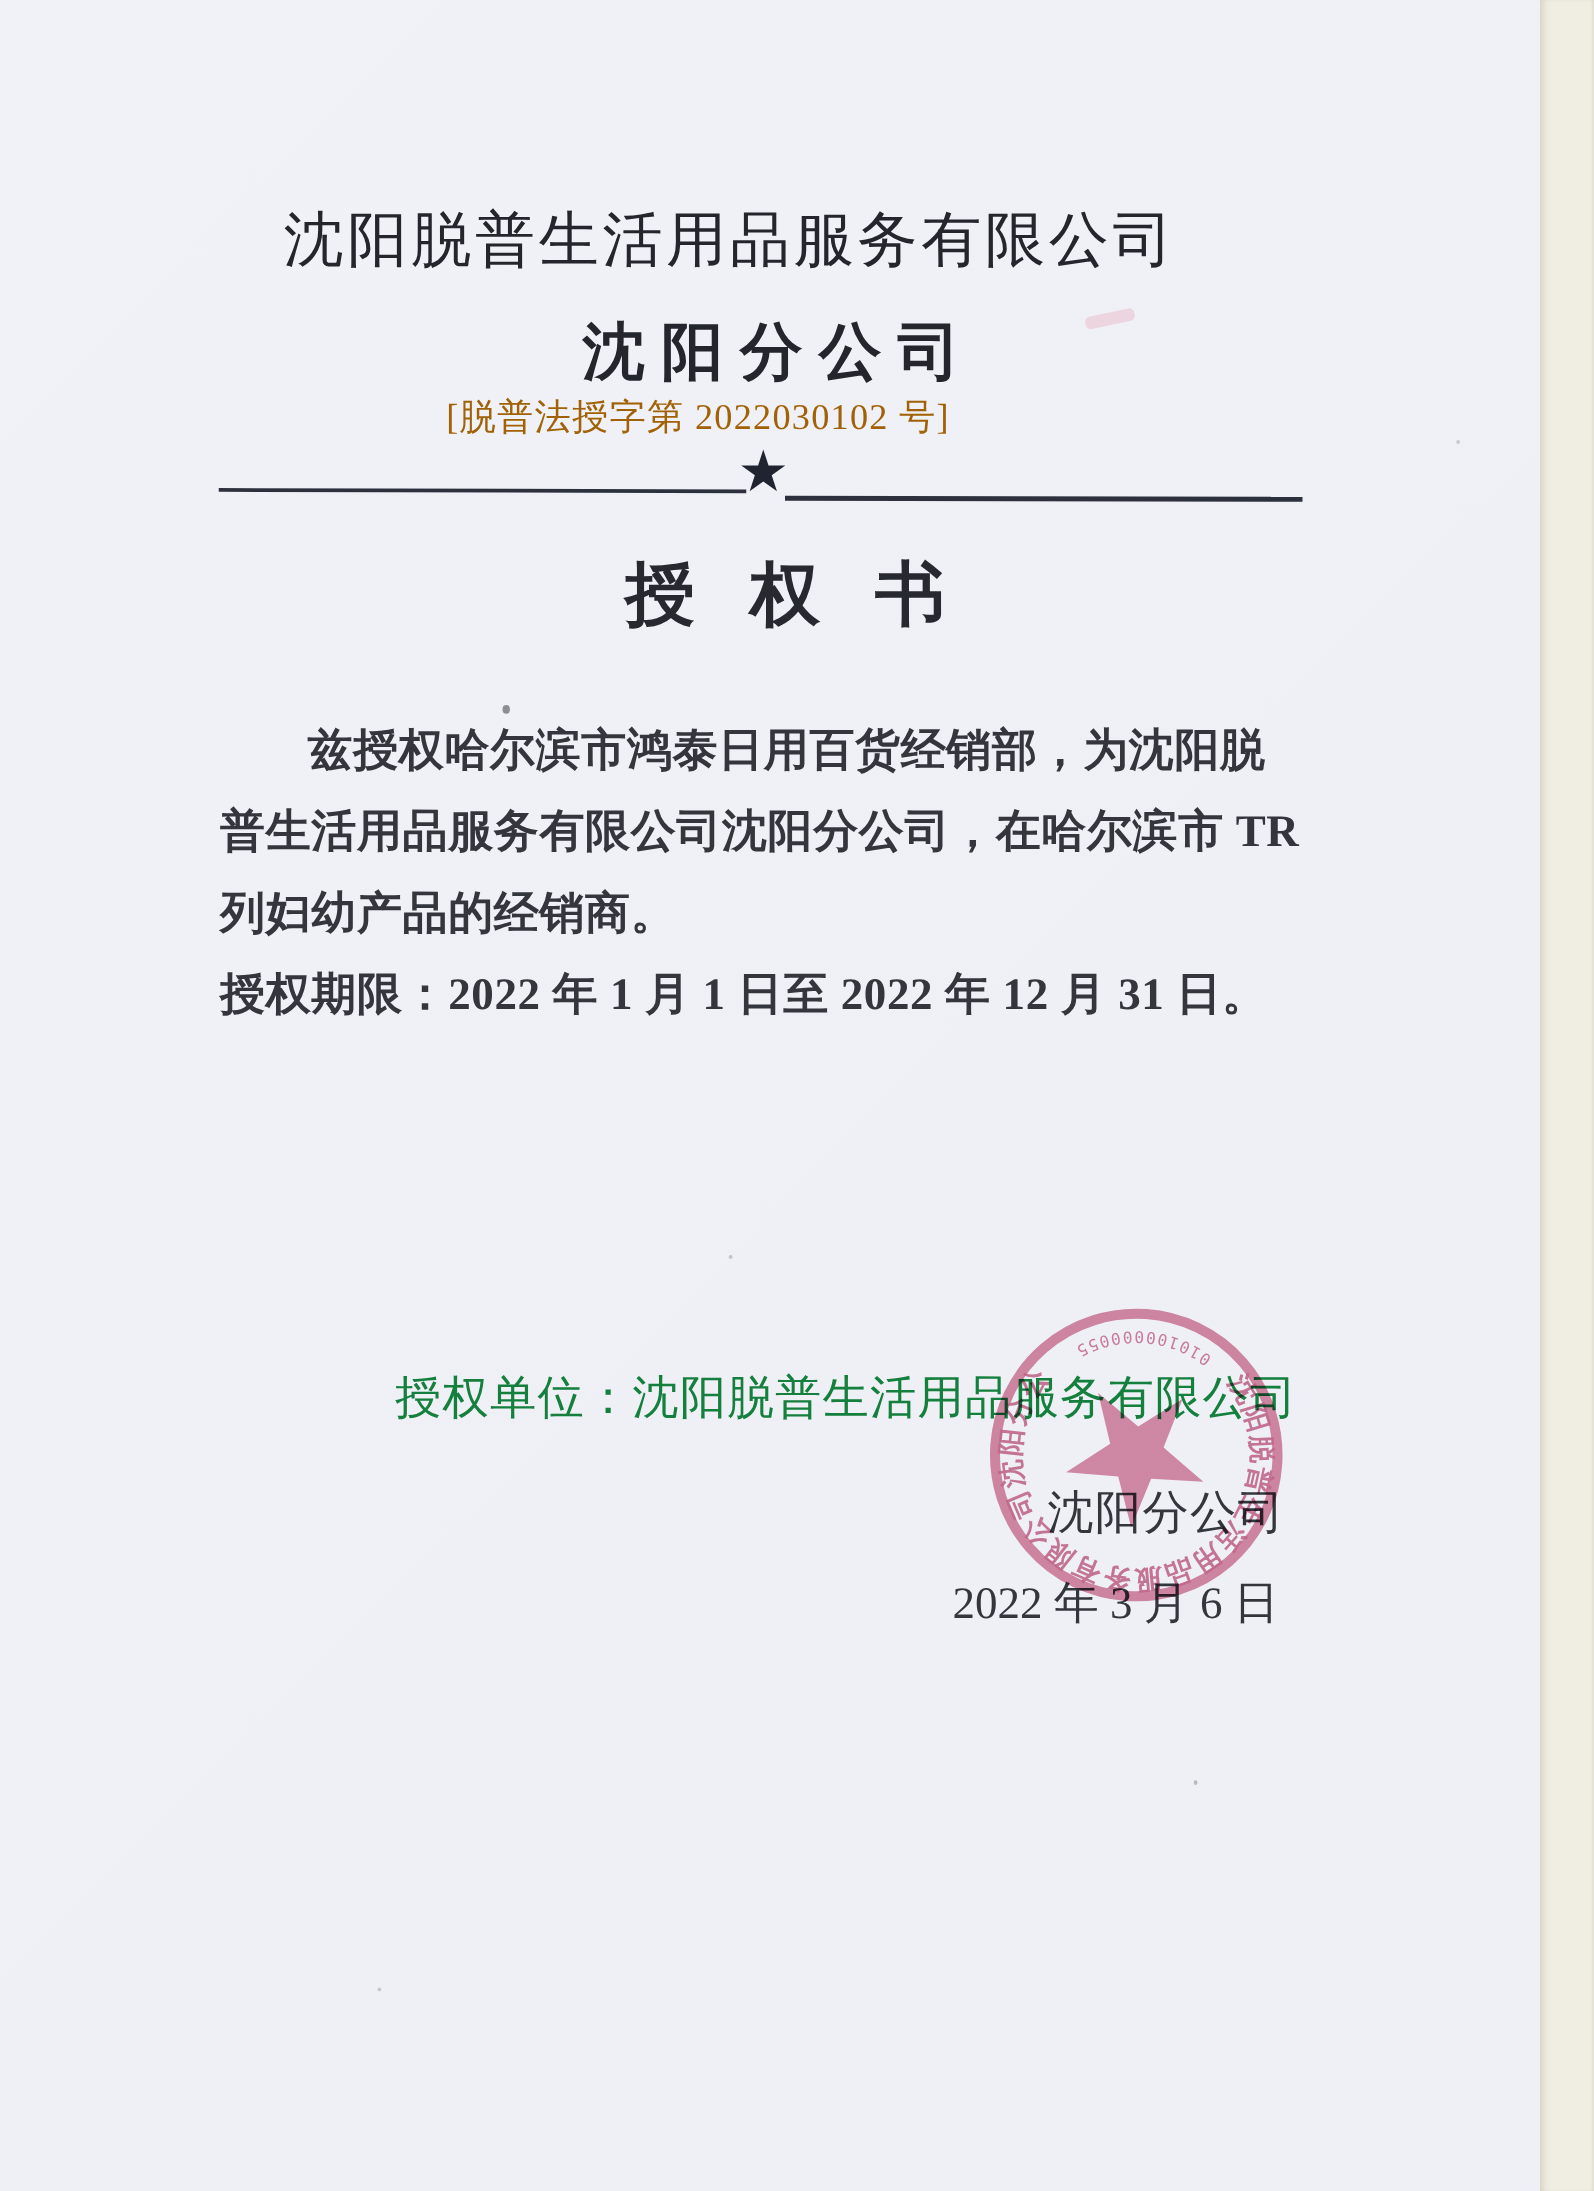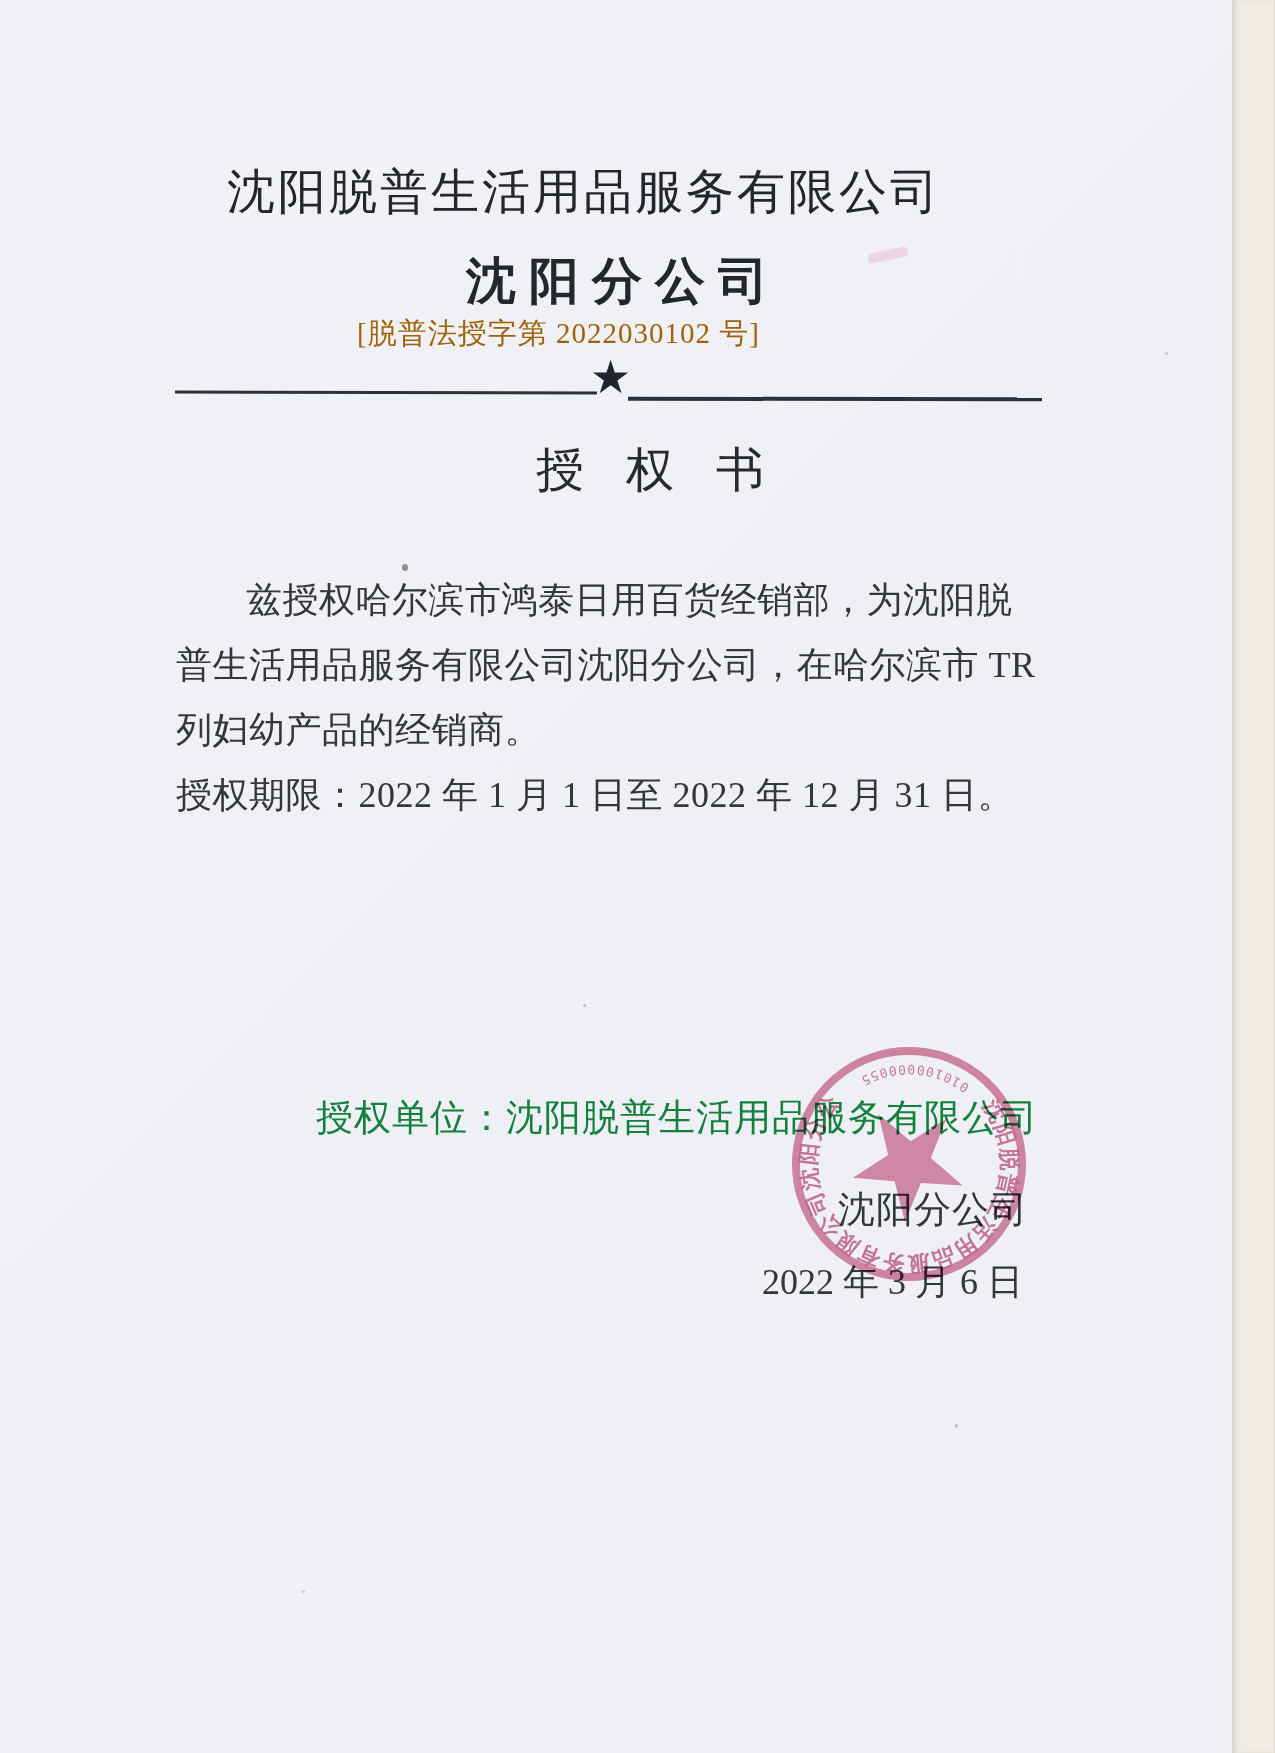--- a/index.html
+++ b/index.html
@@ -36,28 +36,28 @@
   }
   .rule{position:absolute;background:#2c313d;}
   .rule-left{left:175px;top:391px;width:422px;height:3px;transform:rotate(0.15deg);}
   .rule-right{left:628px;top:397px;width:414px;height:3.5px;transform:rotate(0.1deg);}
   .divider-star{
     position:absolute;left:590px;top:354px;font-size:46px;color:#1f2430;
     font-family:"DejaVu Sans",sans-serif;line-height:1;
   }
   .doc-title{
     position:absolute;left:500px;top:438px;
-    font-size:48px;font-weight:400;color:#26292f;
-    word-spacing:26px;letter-spacing:2px;white-space:nowrap;margin-left:36px;
+    font-size:56px;font-weight:700;color:#26292f;
+    word-spacing:26px;letter-spacing:2px;white-space:nowrap;
   }
   .body-block{
     position:absolute;left:176px;top:568px;width:870px;
     font-size:36px;line-height:65px;letter-spacing:0.5px;color:#33363d;
   }
-  .body-line{white-space:nowrap;}
+  .body-line{white-space:nowrap;font-weight:bold;}
   .body-line.indent{text-indent:70px;}
   .issuer-line{
     position:absolute;left:316px;top:1093px;font-size:37px;color:#15803d;
     letter-spacing:1px;white-space:nowrap;
   }
   .branch-line{
     position:absolute;left:838px;top:1185px;font-size:37px;color:#33363d;
     letter-spacing:1px;white-space:nowrap;
   }
   .date-line{

